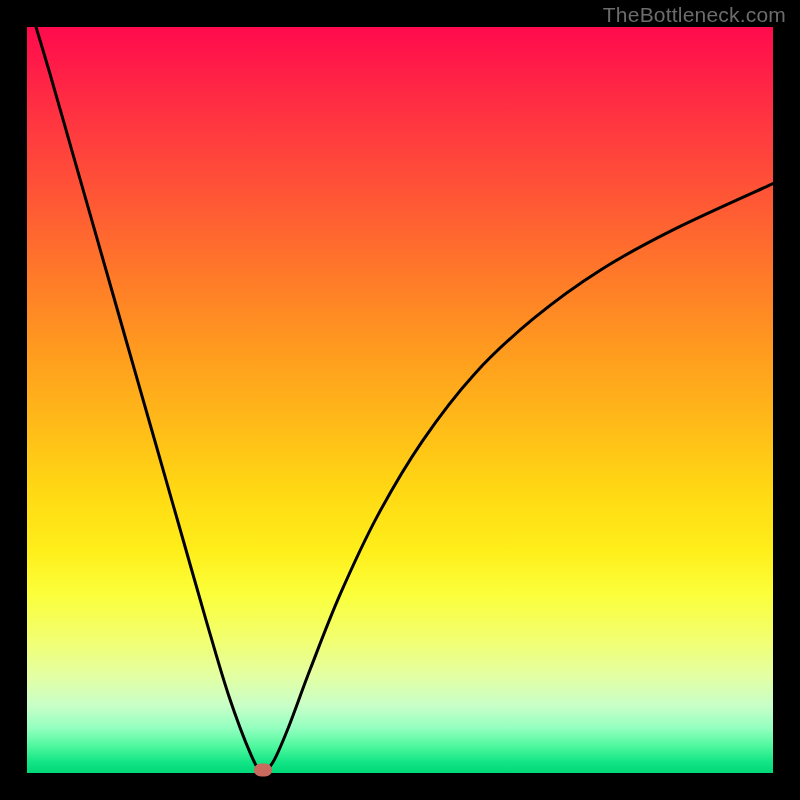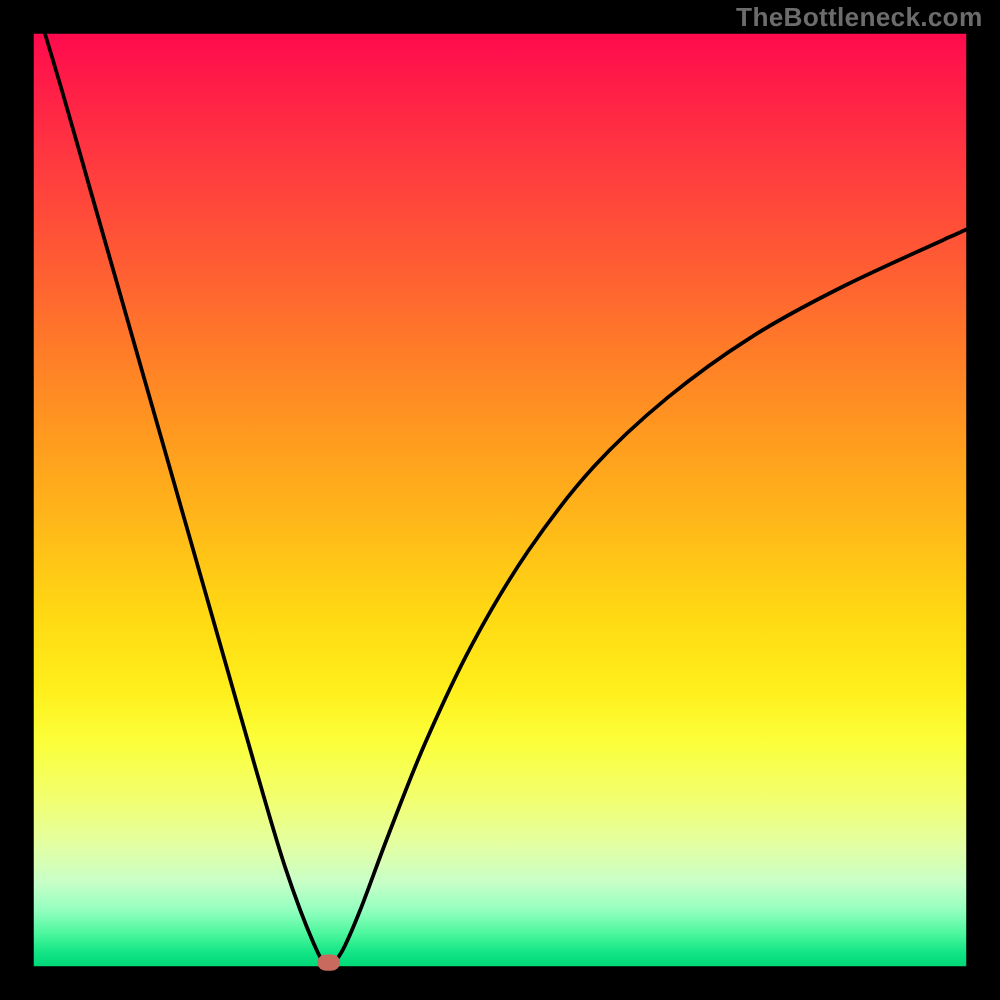--- a/index.html
+++ b/index.html
@@ -51,21 +51,21 @@
       #13e585 98.5%,
       #00d878 100%
     );
   }
   .watermark {
     position: absolute;
     top: 3px;
     right: 14px;
     font-family: Arial, Helvetica, sans-serif;
     font-size: 21px;
-    font-weight: 700;
+    font-weight: 400;
     color: #6c6c6c;
     letter-spacing: 0.2px;
     user-select: none;
   }
   svg.curve {
     position: absolute;
     left: 0;
     top: 0;
     width: 100%;
     height: 100%;

